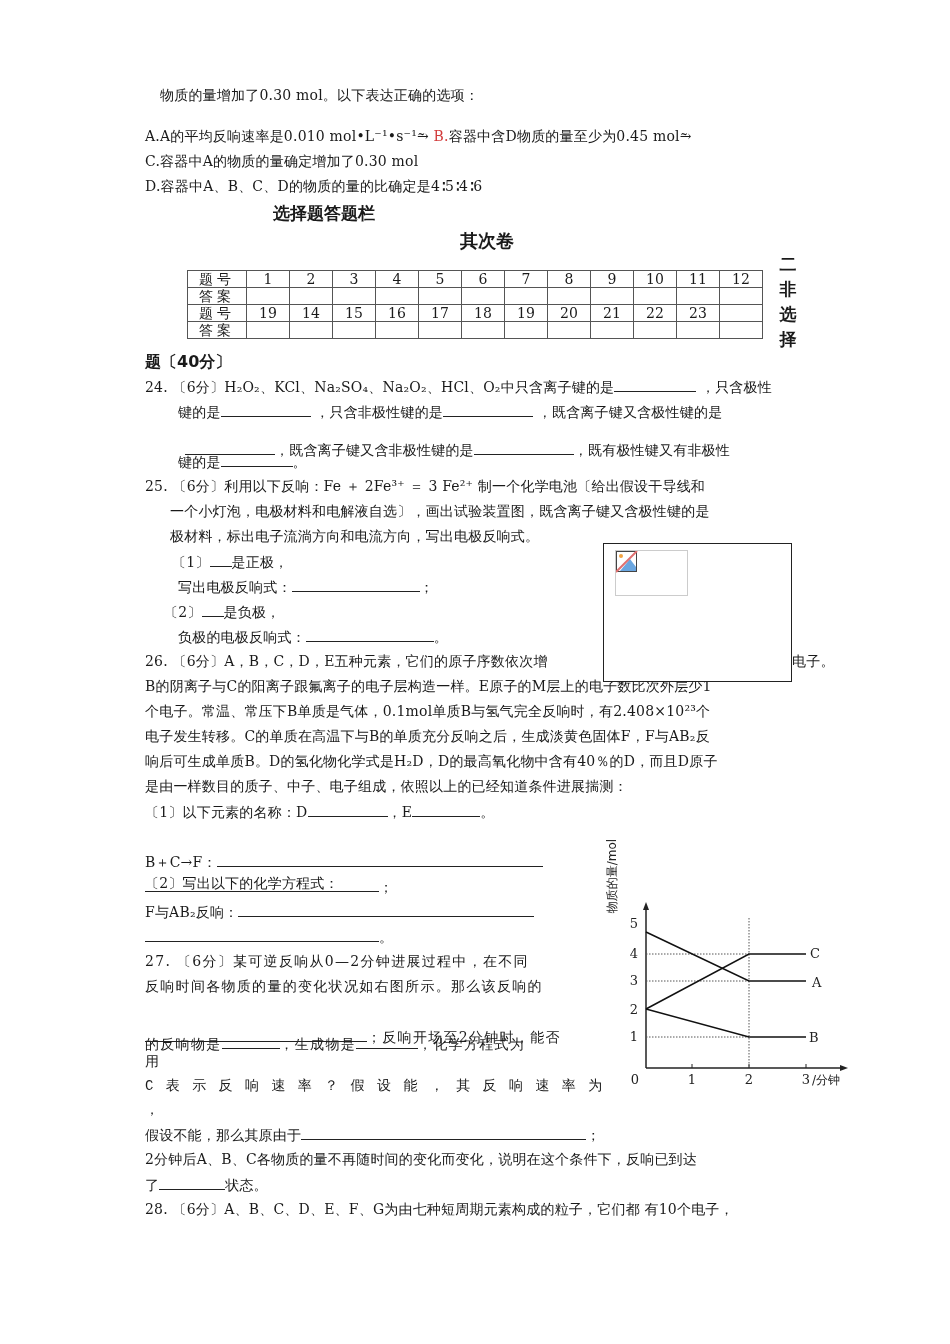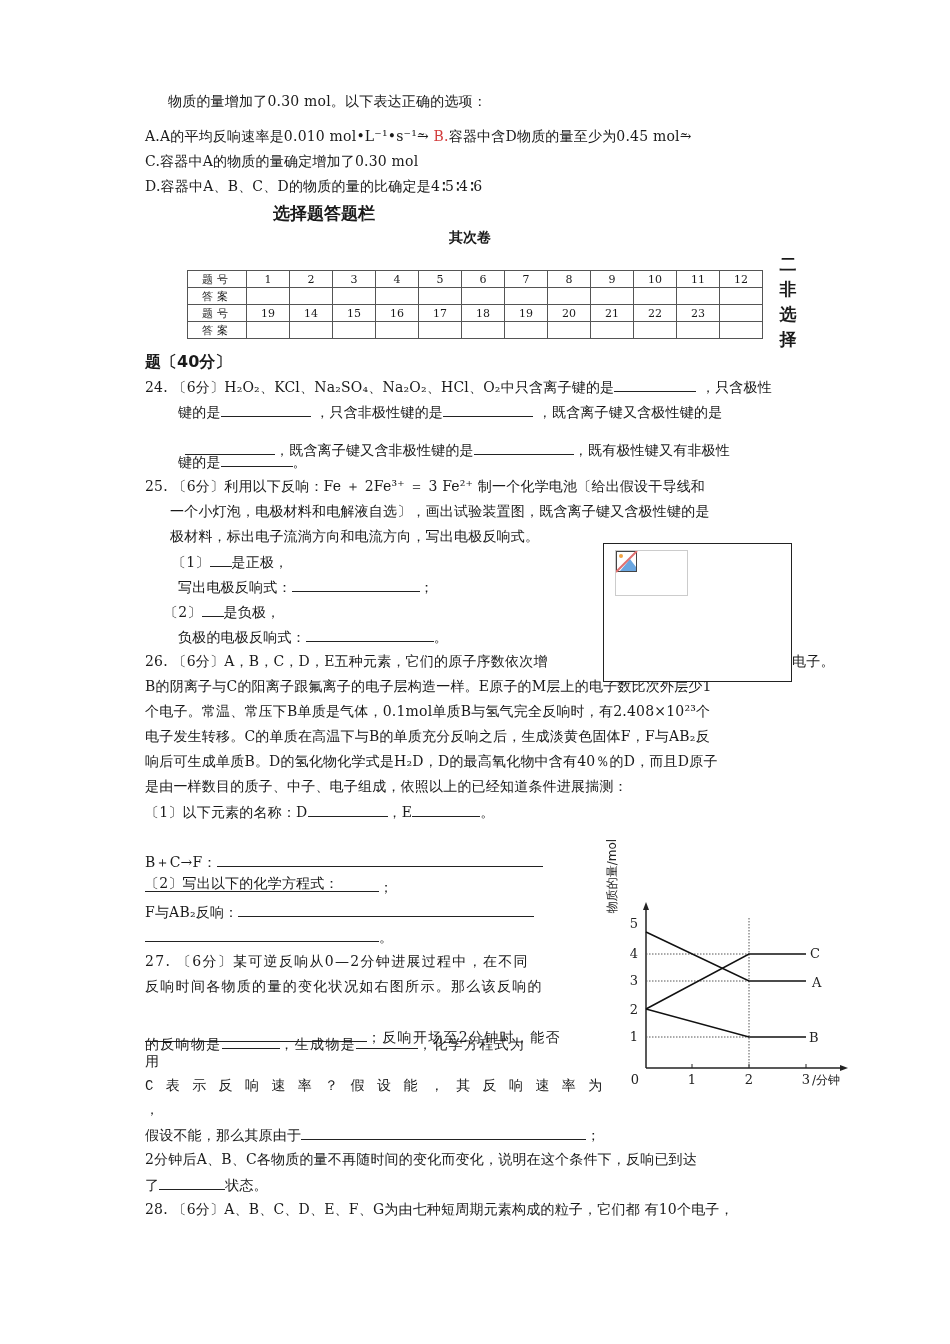--- a/index.html
+++ b/index.html
@@ -2,41 +2,41 @@
 <html><head>
 <meta charset="utf-8">
 <style>
   html, body { margin:0; padding:0; background:#ffffff; }
   body { width:950px; height:1344px; position:relative; overflow:hidden;
          font-family:"DejaVu Serif","Liberation Serif",serif; color:#1a1a1a; }
   .line { position:absolute; font-size:14px; line-height:18px; white-space:nowrap; letter-spacing:0.2px; }
   .red { color:#d23a3a; }
   .blank { display:inline-block; border-bottom:1px solid #222; height:14px; vertical-align:baseline; }
   .h-title { position:absolute; font-family:"DejaVu Sans","Liberation Sans",sans-serif; font-weight:bold; }
-  table.ans { position:absolute; left:187px; top:270px; border-collapse:collapse; font-size:11px; }
+  table.ans { position:absolute; left:187px; top:270px; border-collapse:collapse; font-size:14px; }
   table.ans td { border:1px solid #555; height:16px; padding:0; line-height:15px; text-align:center; width:42px; }
   table.ans td.hdr { width:58px; letter-spacing:4px; }
   .vert { position:absolute; left:778px; top:252px; font-family:"DejaVu Sans","Liberation Sans",sans-serif; font-weight:bold; font-size:17px; line-height:25px; width:20px; text-align:center; }
   .imgbox { position:absolute; left:603px; top:543px; width:187px; height:137px; border:1px solid #222; background:#fff; }
   .imgph { position:absolute; left:11px; top:6px; width:71px; height:44px; border:1px solid #ccc; }
   .chart { position:absolute; left:598px; top:828px; }
 </style>
 </head>
 <body>
 
-<div class="line" style="left:160px;top:92px;margin-left:8px;">物质的量增加了0.30 mol。以下表达正确的选项：</div>
+<div class="line" style="left:160px;top:86px;">物质的量增加了0.30 mol。以下表达正确的选项：</div>
 <div class="line" style="left:145px;top:127px;">
   <span>A.A的平均反响速率是0.010 mol•L⁻¹•s⁻¹</span><span>⥲</span>
   <span class="red">B.</span><span>容器中含D物质的量至少为0.45 mol</span><span>⥲</span>
 </div>
 <div class="line" style="left:145px;top:152px;">C.容器中A的物质的量确定增加了0.30 mol</div>
 <div class="line" style="left:145px;top:177px;">D.容器中A、B、C、D的物质的量的比确定是4∶5∶4∶6</div>
 
 <div class="h-title" style="left:273px;top:202px;font-size:17px;">选择题答题栏</div>
-<div class="h-title" style="left:449px;top:229px;font-size:14px;">其次卷</div>
+<div class="h-title" style="left:460px;top:229px;font-size:18px;">其次卷</div>
 
 <table class="ans">
   <tbody>
       <tr>
     <td class="hdr">题号</td>
     <td>1</td>
     <td>2</td>
     <td>3</td>
     <td>4</td>
     <td>5</td>

